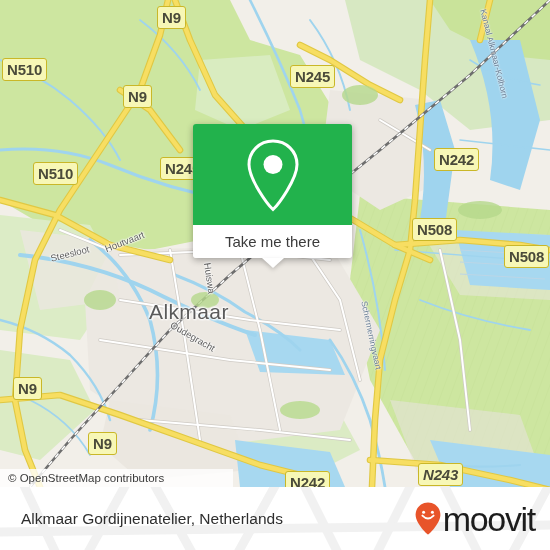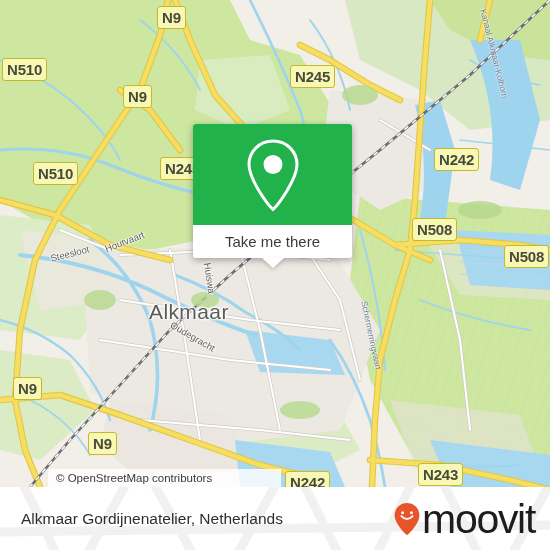--- a/index.html
+++ b/index.html
@@ -113,21 +113,20 @@
 
   
   #attribution {
     position: absolute;
     left: 0; top: 469px;
     width: 233px; height: 18px;
     background: rgba(255,255,255,0.80);
     display: flex;
     align-items: center;
     z-index: 50;
-    margin-left: 48px;
   }
   #attribution span {
     font-size: 11.5px;
     color: #3a3a3a;
     padding-left: 8px;
     font-family: "Liberation Sans", sans-serif;
   }
 
   
   #footer {
@@ -149,21 +148,21 @@
   }
   #brand {
     position: absolute;
     right: 15px; top: 50%;
     transform: translateY(-50%);
     display: flex;
     align-items: center;
   }
   #brand-mark { width: 26px; height: 33px; margin-right: 2px; }
   #brand-text {
-    font-size: 41px;
+    font-size: 34px;
     color: #1c1c1c;
     letter-spacing: -1.3px;
     font-family: "Liberation Sans", sans-serif;
     line-height: 1;
   }
 </style>
 </head>
 <body>
 
 <div id="page">
@@ -309,21 +308,21 @@
     <div class="shield" style="left:123px; top:85px;">N9</div>
     <div class="shield" style="left:290px; top:65px;">N245</div>
     <div class="shield" style="left:434px; top:148px;">N242</div>
     <div class="shield" style="left:33px;  top:162px;">N510</div>
     <div class="shield" style="left:160px; top:157px;">N245</div>
     <div class="shield" style="left:412px; top:218px;">N508</div>
     <div class="shield" style="left:504px; top:245px;">N508</div>
     <div class="shield" style="left:13px;  top:377px;">N9</div>
     <div class="shield" style="left:88px;  top:432px;">N9</div>
     <div class="shield" style="left:285px; top:471px;">N242</div>
-    <div class="shield" style="left:418px; top:463px;">N243</div>
+    <div class="shield" style="left:418px; top:463px;font-style:italic;">N243</div>
 
     <div id="callout">
       <div id="callout-top">
         <svg width="58" height="76" viewBox="0 0 58 76">
           <path d="M29,4 C15.5,4 5,14.4 5,27.6 C5,42.5 24,68 29,72.5 C34,68 53,42.5 53,27.6 C53,14.4 42.5,4 29,4 Z" fill="none" stroke="#ffffff" stroke-width="3"></path>
           <circle cx="29" cy="27.5" r="9.5" fill="#ffffff"></circle>
         </svg>
       </div>
       <div id="callout-bottom">
         <span id="callout-label">Take me there</span>

